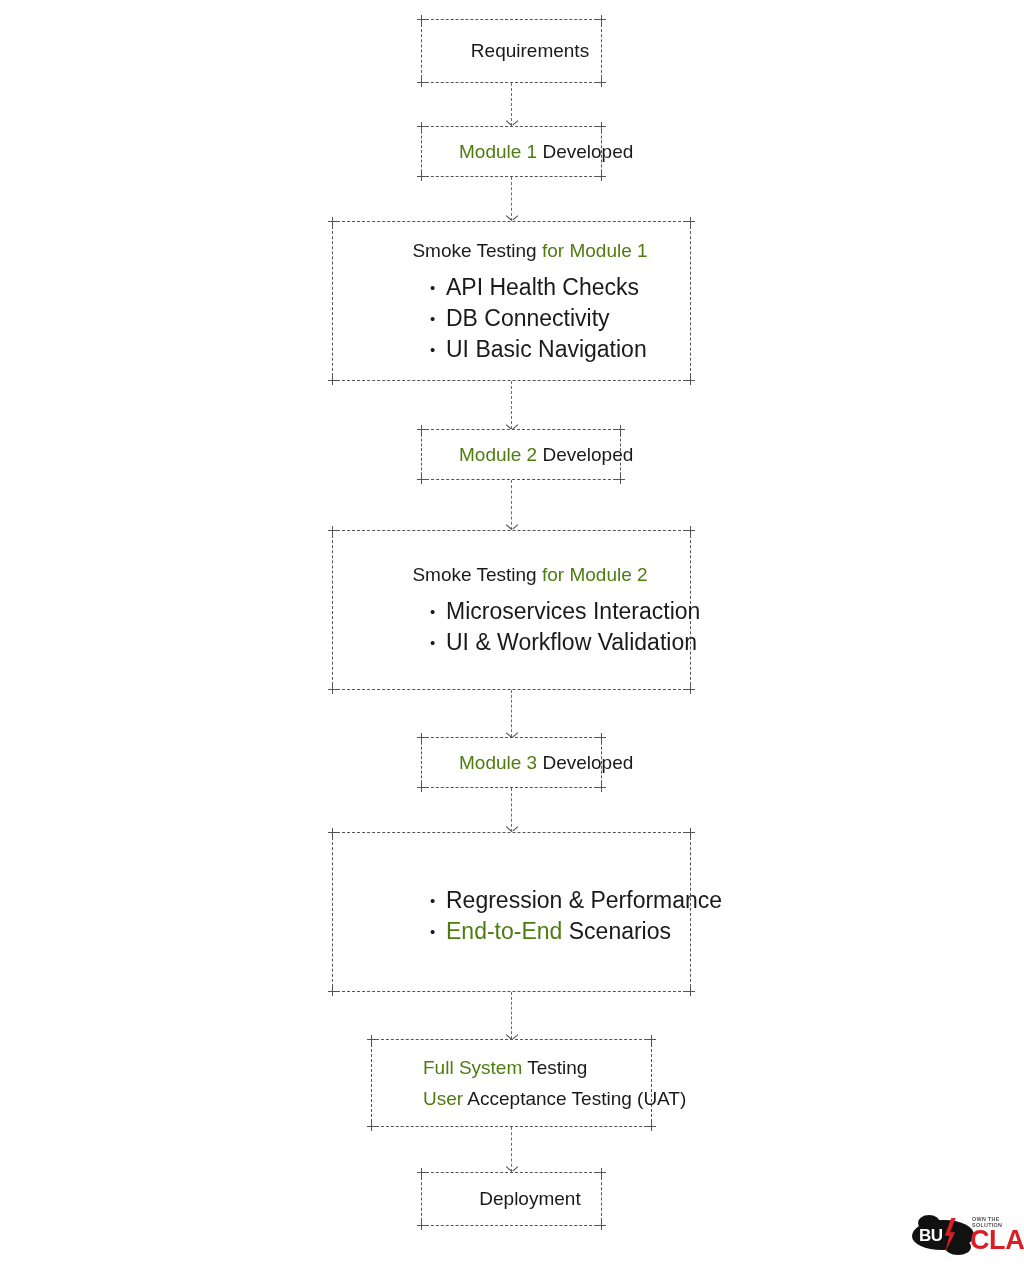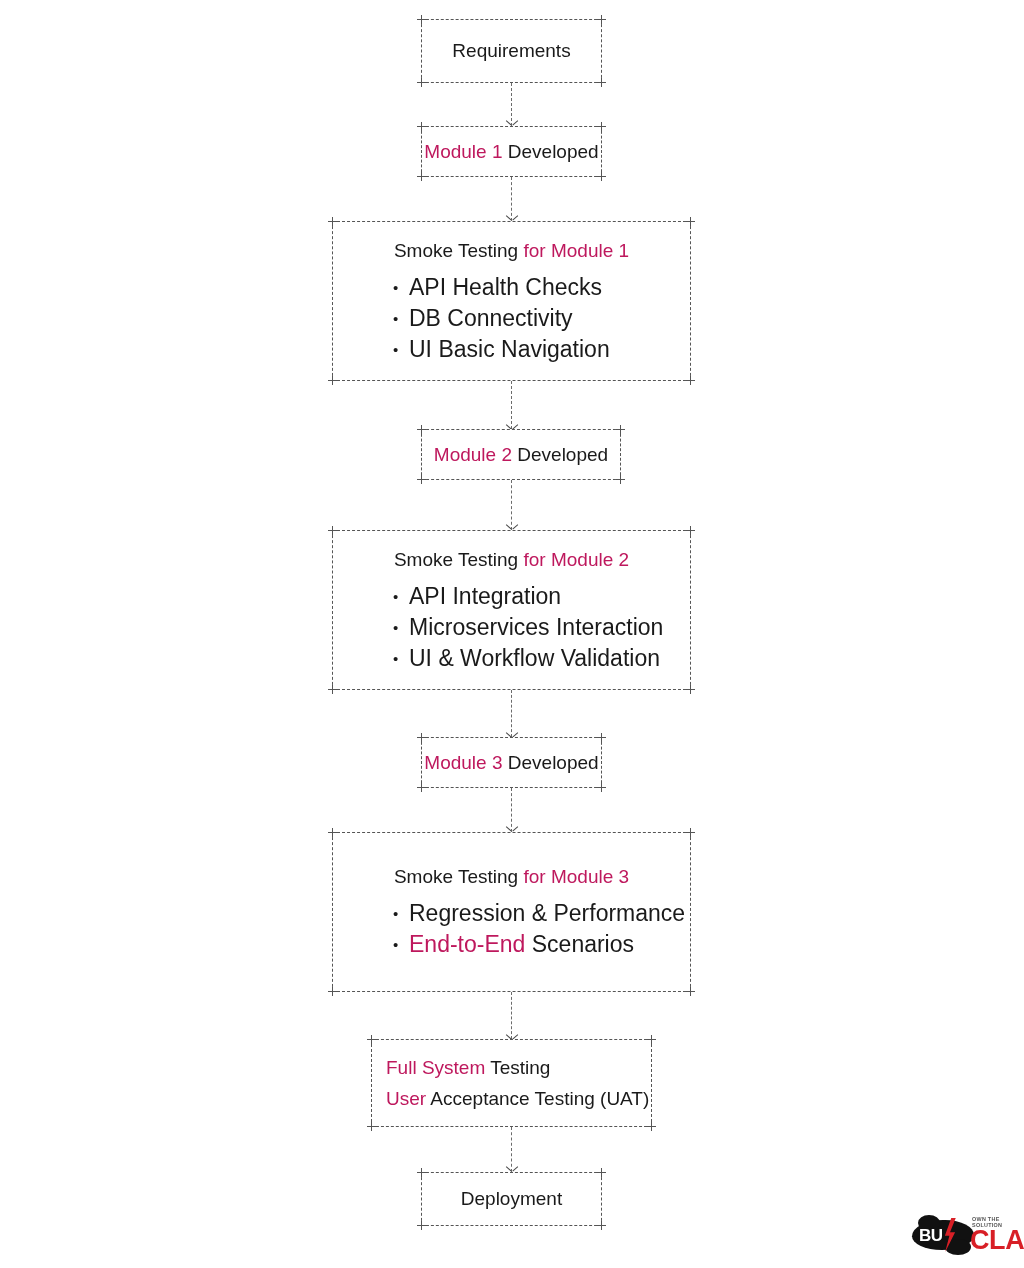--- a/index.html
+++ b/index.html
@@ -23,20 +23,21 @@
 
   
   .node {
     position: absolute;
     box-sizing: border-box;
     background: #ffffff;
     border: 1px dashed #555555;
     display: flex;
     flex-direction: column;
     justify-content: center;
+    padding-left: 37px;
   }
   
   .node::before,
   .node::after {
     content: "";
     position: absolute;
     pointer-events: none;
   }
   .corner {
     position: absolute;
@@ -81,21 +82,21 @@
   .bullets li::before {
     content: "\2022";
     position: absolute;
     left: 60px;
     top: 0;
     font-size: 15px;
     line-height: 31px;
     color: #1a1a1a;
   }
 
-  .hl { color: #be185d; }
+  .hl { color: #4d7c0f; }
 
   
   .conn {
     position: absolute;
     width: 0;
     border-left: 1px dashed #6b6b6b;
   }
   .arrowhead {
     position: absolute;
     width: 11px;
@@ -326,23 +327,20 @@
       </span>
     <span class="corner br">
         <i class="h"></i>
         <i class="v"></i>
       </span>
     <div class="node-title">
       <span>Smoke Testing </span><span class="hl">for Module 2</span>
     </div>
     <ul class="bullets">
       <li>
-        <span class="hl"></span><span>API Integration</span><span class="hl"></span>
-      </li>
-      <li>
         <span class="hl"></span><span>Microservices Interaction</span><span class="hl"></span>
       </li>
       <li>
         <span class="hl"></span><span>UI &amp; Workflow Validation</span><span class="hl"></span>
       </li>
     </ul>
   </div>
 
   <div class="conn" style="left:511px; top:690px; height:47px;"></div>
   <div class="arrowhead" style="left:506px; top:729px;">
@@ -388,23 +386,20 @@
         <i class="v"></i>
       </span>
     <span class="corner bl">
         <i class="h"></i>
         <i class="v"></i>
       </span>
     <span class="corner br">
         <i class="h"></i>
         <i class="v"></i>
       </span>
-    <div class="node-title">
-      <span>Smoke Testing </span><span class="hl">for Module 3</span>
-    </div>
     <ul class="bullets">
       <li>
         <span class="hl"></span><span>Regression &amp; Performance</span><span class="hl"></span>
       </li>
       <li>
         <span class="hl">End-to-End</span><span> Scenarios</span><span class="hl"></span>
       </li>
     </ul>
   </div>
 

